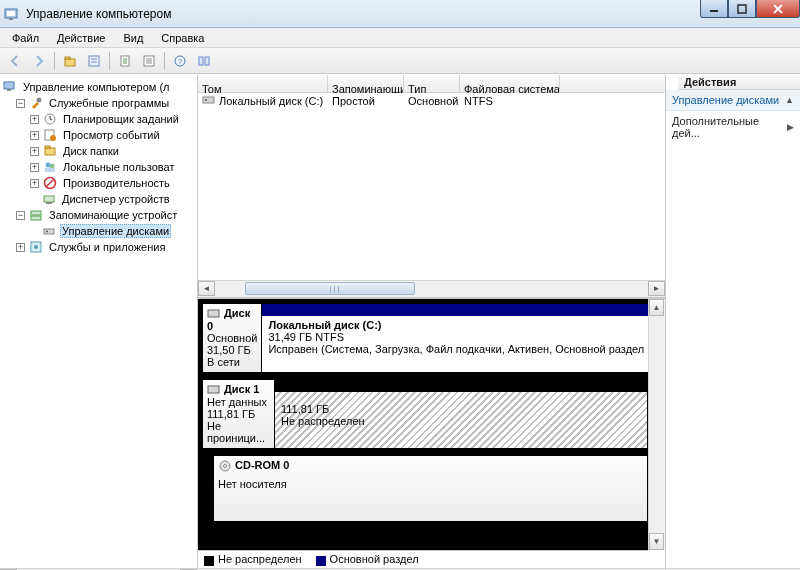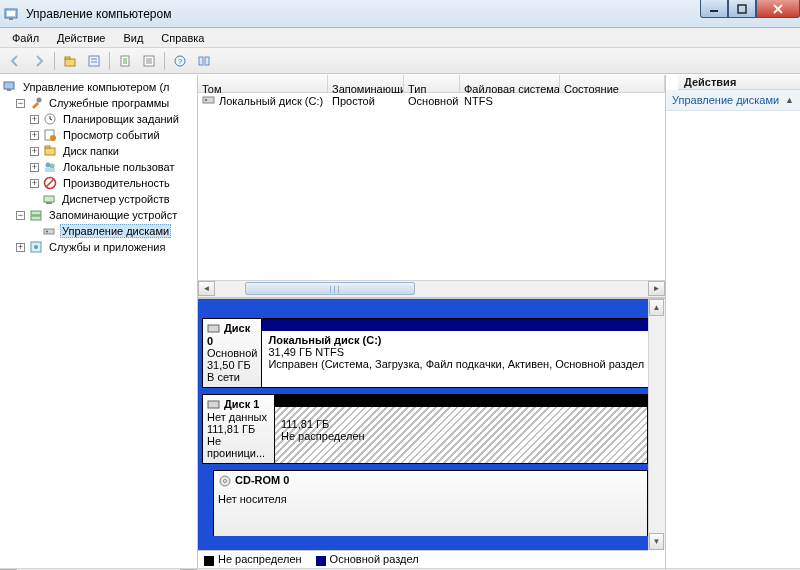--- a/index.html
+++ b/index.html
@@ -59,21 +59,21 @@
 .hscroll .track { position: absolute; left: 17px; right: 17px; top: 0; bottom: 0; }
 .hscroll .thumb { position: absolute; left: 30px; width: 170px; top: 1px; height: 13px; background: linear-gradient(#eaf0f6,#c9d9ea); border: 1px solid #9db7d1; border-radius: 2px; }
 .hscroll .grip { position: absolute; left: 50%; top: 3px; width: 9px; height: 7px; border-left: 1px solid #99b3cd; border-right: 1px solid #99b3cd; }
 .hscroll .grip::after { content:''; position:absolute; left:3px; top:0; width:1px; height:7px; background:#99b3cd; }
 
 
 .disksarea { flex: 1; overflow: hidden; position: relative; }
 .diskscroll { position: absolute; right: 0; top: 0; width: 17px; bottom: 18px; background: #f0f0f0; border-left: 1px solid #d4d4d4; }
 .diskscroll .uarrow,.diskscroll .darrow { width:15px; height:17px; background: linear-gradient(#fafafa,#e3e3e3); border: 1px solid #b5b5b5; position: absolute; left:0; display:flex; align-items:center; justify-content:center; font-size:8px; color:#555; }
 .diskscroll .uarrow{top:0;} .diskscroll .darrow{bottom:0;}
-.disks { position: absolute; left: 0; right: 17px; top: 0; bottom: 18px; overflow: hidden; padding: 19px 0 0 4px; background: #1d4ed8; }
+.disks { position: absolute; left: 0; right: 17px; top: 0; bottom: 18px; overflow: hidden; padding: 4px 0 0 4px; background: #000000; }
 .diskrow { display: flex; border: 1px solid #000; margin-bottom: 6px; height: 70px; background: #fff; }
 .diskrow .dinfo { width: 72px; border-right: 1px solid #000; padding: 3px 4px; font-size: 11px; background: linear-gradient(#fdfdfd,#ececec); }
 .diskrow .dinfo .icn { display: inline-block; width: 14px; height: 12px; margin-right: 3px; vertical-align: middle; }
 .diskrow .dname { font-weight: 700; }
 .diskrow .part { flex: 1; display: flex; flex-direction: column; }
 .part .bar { height: 12px; }
 .part .bar.primary { background: #000082; }
 .part .bar.unalloc { background: #000; }
 .part .body { flex: 1; padding: 3px 6px; font-size: 11px; background: #fff; overflow: hidden; white-space: nowrap; }
 .part .body.hatched { background: repeating-linear-gradient(135deg,#fff,#fff 3px,#bfbfbf 3px,#bfbfbf 5px); }
@@ -304,21 +304,20 @@
   </div>
 
   <div class="centerpane">
 
     <div class="vols">
       <div class="cols">
         <div class="col" style="width:130px">Том</div>
         <div class="col" style="width:76px">Запоминающие</div>
         <div class="col" style="width:56px">Тип</div>
         <div class="col" style="width:100px">Файловая система</div>
-        <div class="col" style="flex:1">Состояние</div>
       </div>
       <div class="volrows">
         <div class="volrow">
           <div class="cell" style="width:130px;display:flex;align-items:center;gap:3px">
             <span><svg width="14" height="12">
                   <rect x="1" y="3" width="11" height="6" fill="#d6d6d6" stroke="#888"></rect>
                   <circle cx="4" cy="6" r="1" fill="#555"></circle>
                 </svg></span>
             <span>Локальный диск (C:)</span>
           </div>
@@ -400,20 +399,24 @@
       </div>
     </div>
   </div>
 
   <div class="rightpane">
     <div class="hdr">Действия</div>
     <div class="task">
       <span>Управление дисками</span>
       <span class="chev">▲</span>
     </div>
+    <div class="task2">
+      <span>Дополнительные дей...</span>
+      <span class="chev">▶</span>
+    </div>
   </div>
 </div>
 
 <div class="bottom-scrollbar">
   <div class="seg" style="width:198px">
       <div class="larrow">◄</div>
       <div class="rarrow">►</div>
     </div>
   <div class="seg" style="flex:1"></div>
   <div class="seg" style="width:134px;border-right:0"></div>

